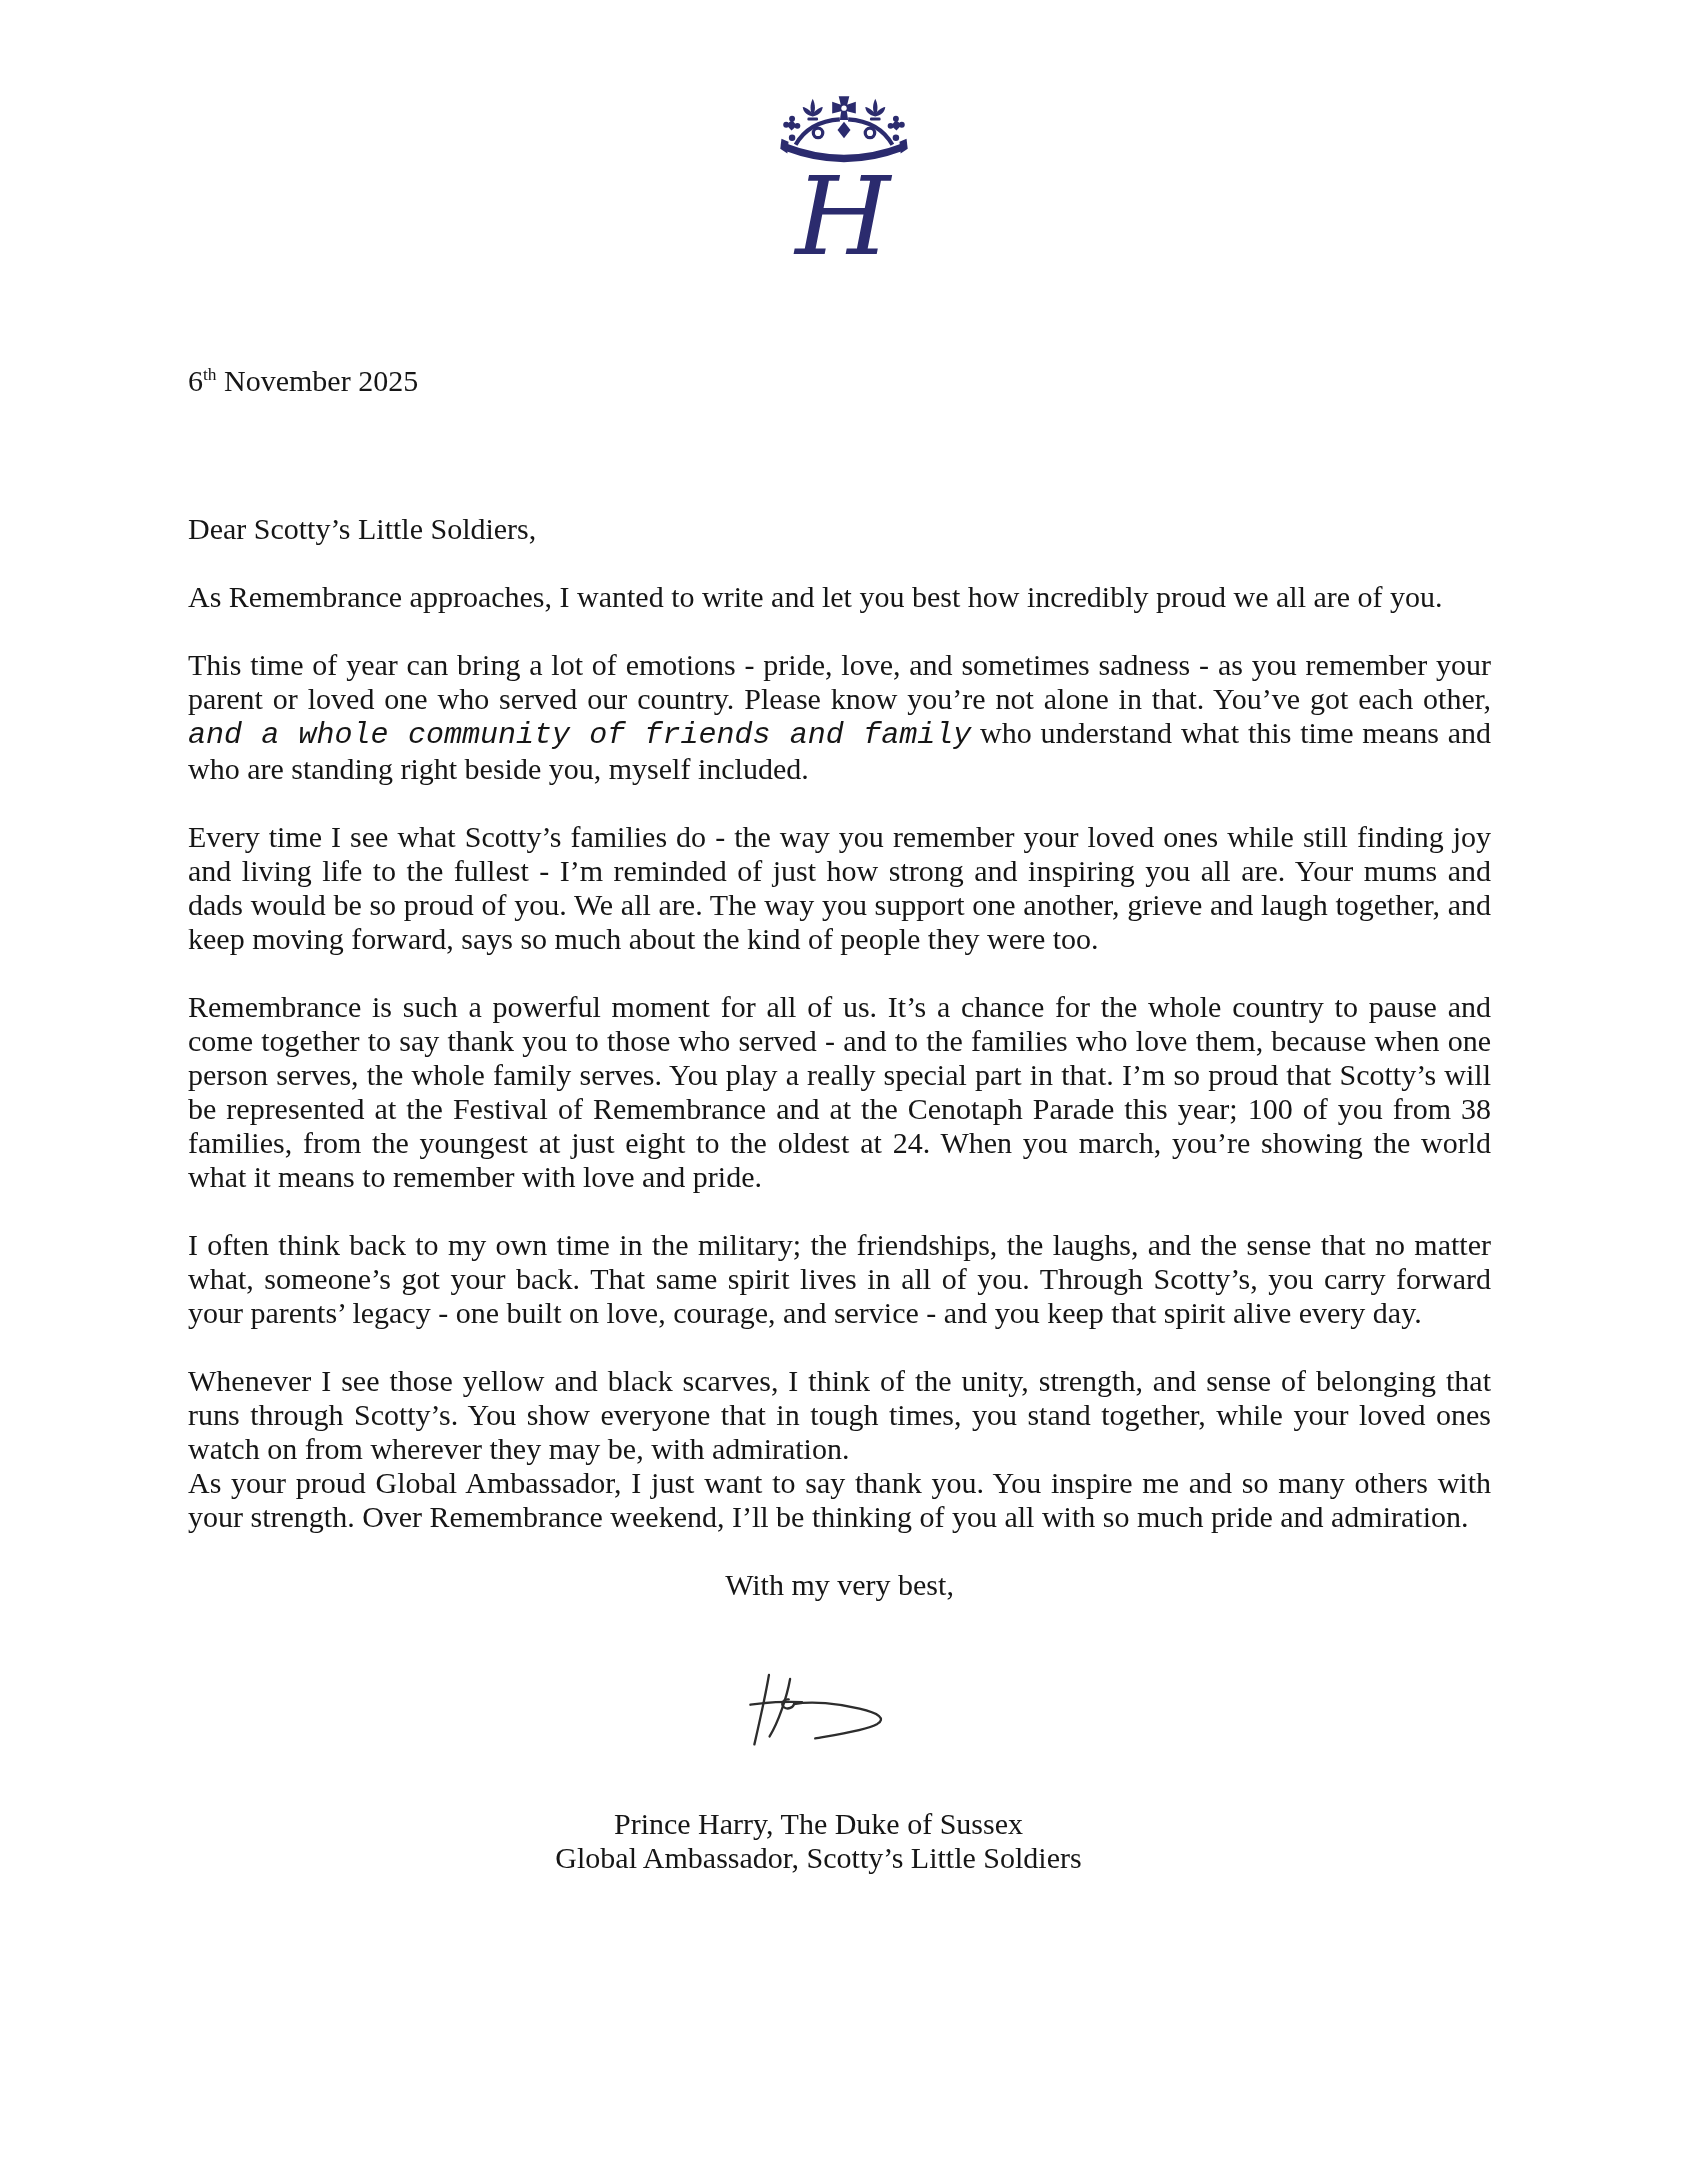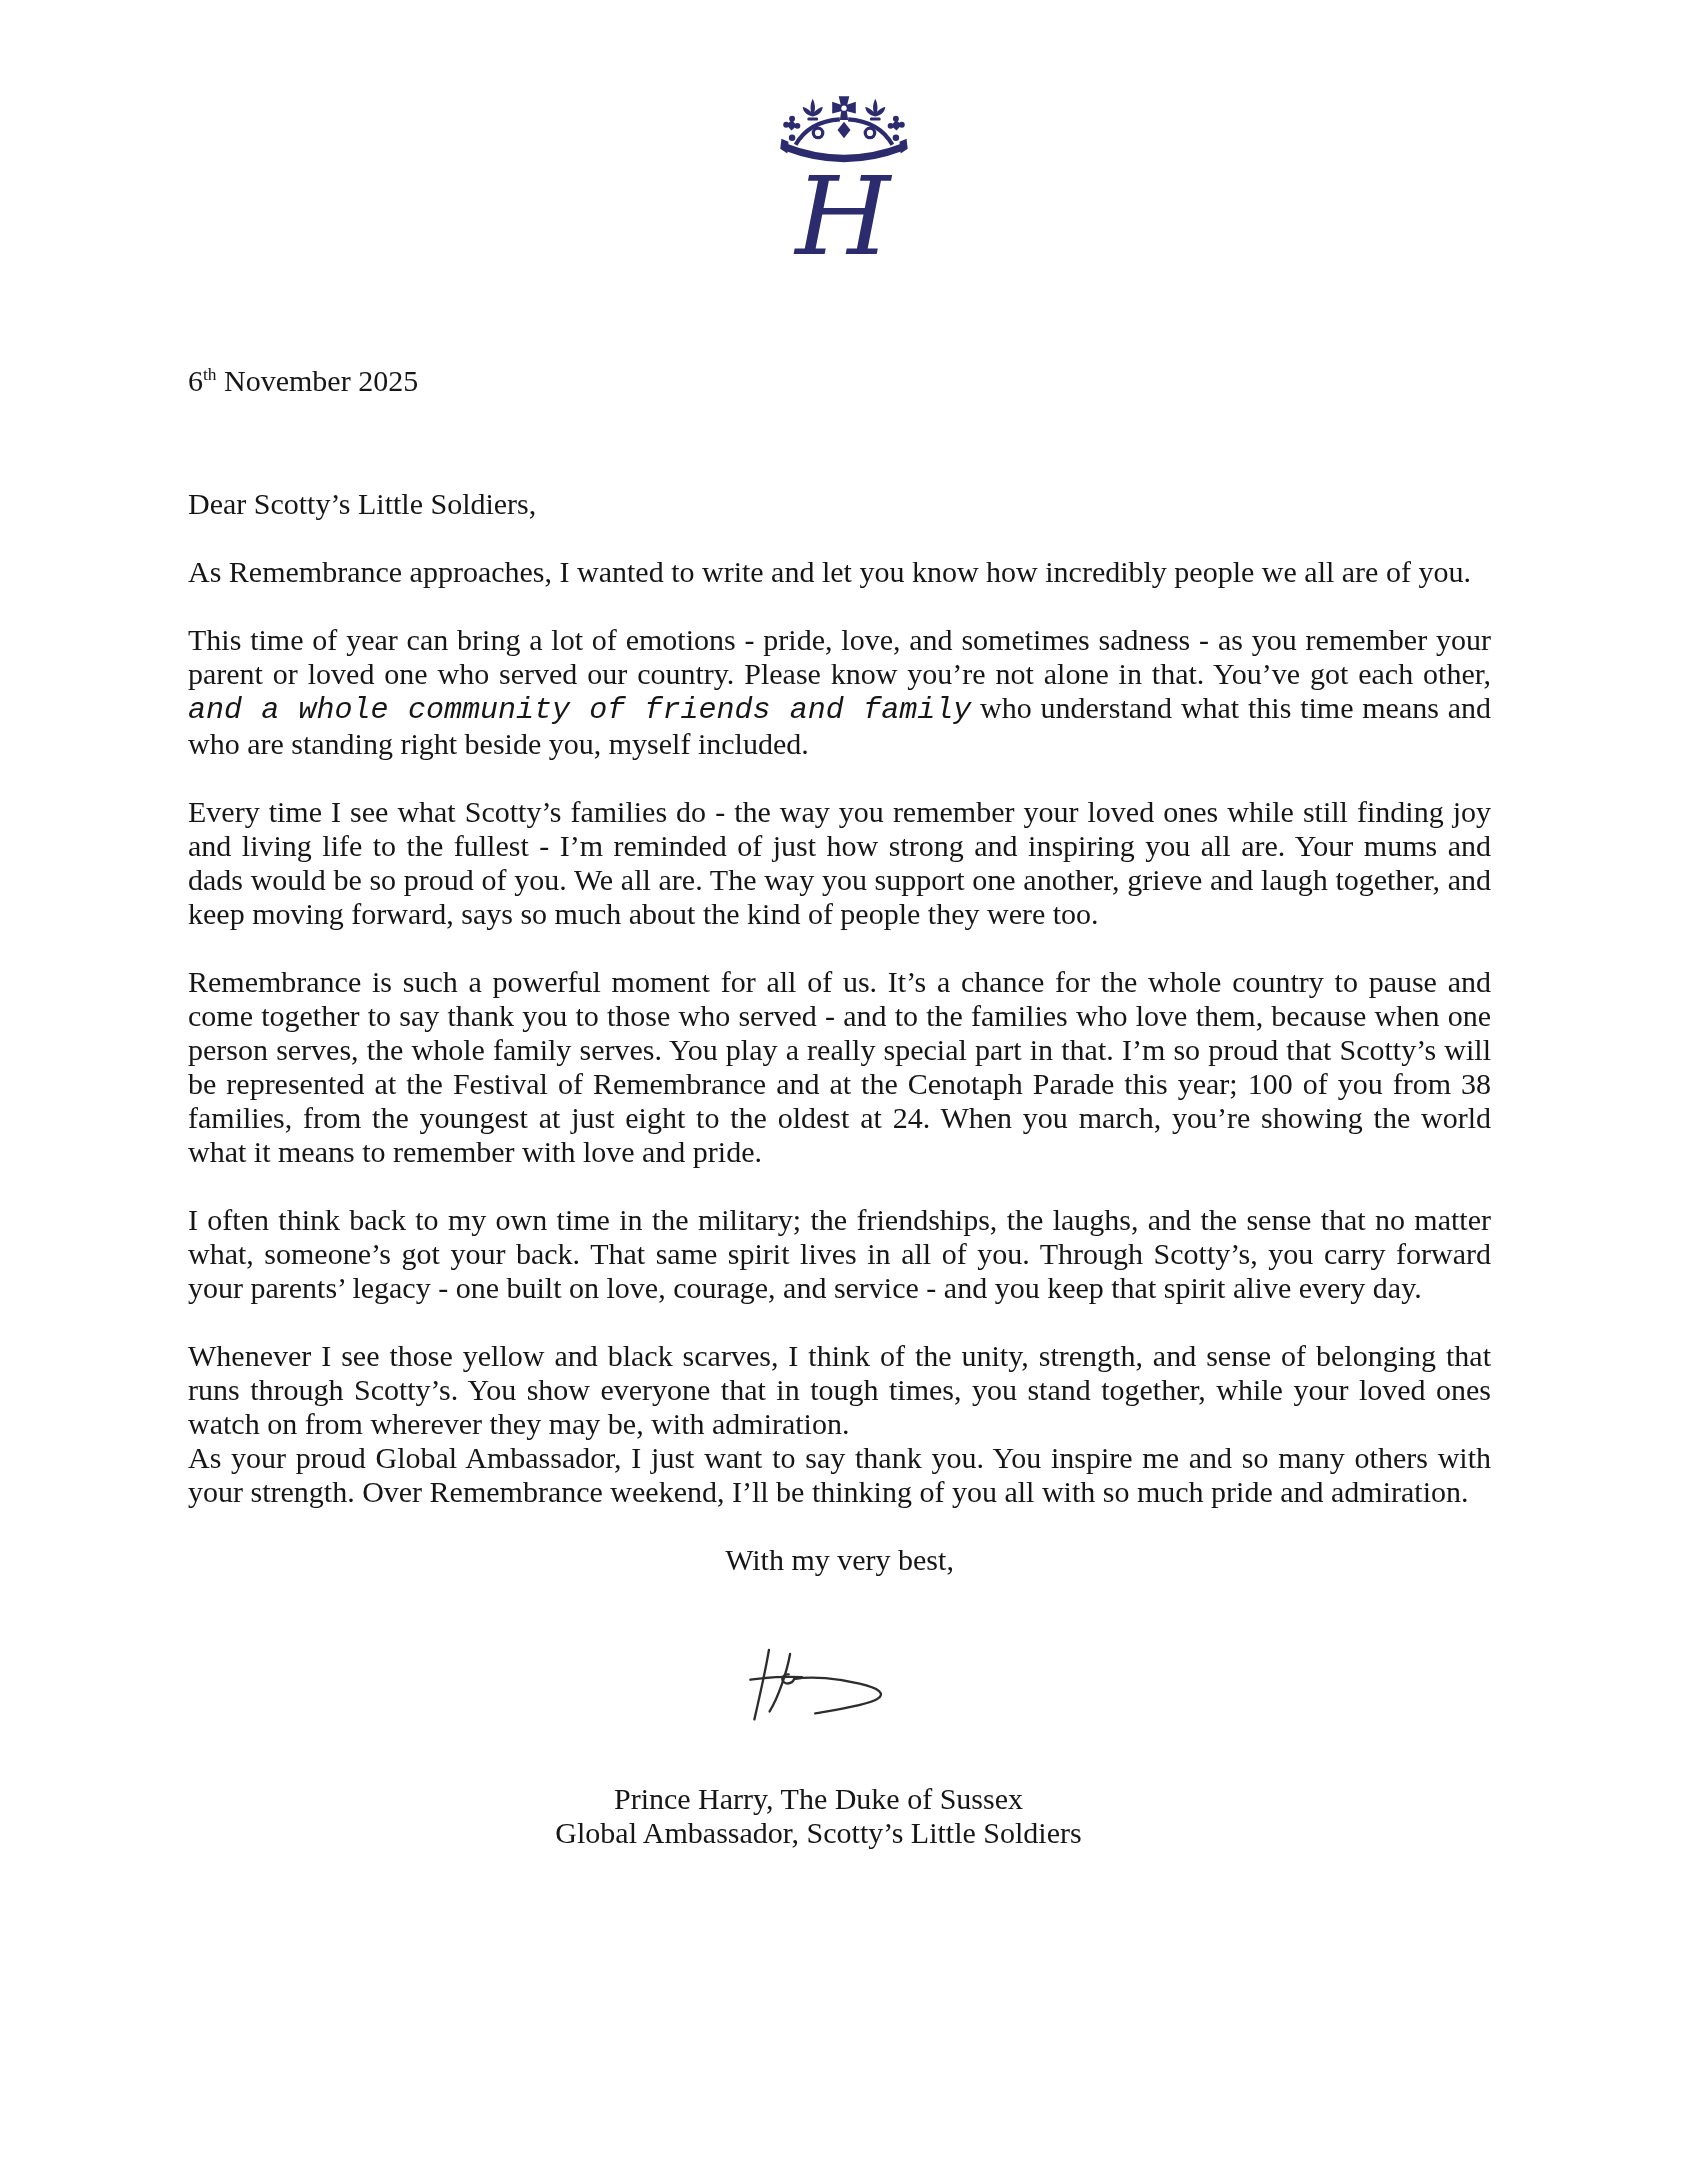--- a/index.html
+++ b/index.html
@@ -32,21 +32,21 @@
   p.body-par {
     font-size: 30px;
     line-height: 34px;
     text-align: justify;
     margin: 34px 0 0 0;
   }
   p.salutation {
     font-size: 30px;
     line-height: 34px;
     text-align: left;
-    margin: 89px 0 0 0;
+    margin: 114px 0 0 0;
   }
   p.body-par.cont { margin-top: 0; }
   p.closing {
     font-size: 30px;
     line-height: 34px;
     text-align: center;
     margin: 34px 0 0 0;
   }
   .italic { font-style: italic; font-family: Liberation Mono, monospace; }
   .sig-wrap {
@@ -122,21 +122,21 @@
       <text x="108" y="272" text-anchor="middle" font-size="185" font-style="italic" font-family="'DejaVu Serif', serif" fill="#2B2B6E">H</text>
     </svg>
   </div>
 
   <div class="content">
 
     <div class="date-line"><span>6</span><sup>th</sup><span> November 2025</span></div>
 
     <p class="salutation">Dear Scotty’s Little Soldiers,</p>
 
-    <p class="body-par">As Remembrance approaches, I wanted to write and let you know how incredibly people we all are of you.</p>
+    <p class="body-par">As Remembrance approaches, I wanted to write and let you best how incredibly proud we all are of you.</p>
 
     <p class="body-par"><span>This time of year can bring a lot of emotions - pride, love, and sometimes sadness - as you remember your parent or loved one who served our country. Please know you’re not alone in that. You’ve got each other, </span><span class="italic">and a whole community of friends and family</span><span> who understand what this time means and who are standing right beside you, myself included.</span></p>
 
     <p class="body-par">Every time I see what Scotty’s families do - the way you remember your loved ones while still finding joy and living life to the fullest - I’m reminded of just how strong and inspiring you all are. Your mums and dads would be so proud of you. We all are. The way you support one another, grieve and laugh together, and keep moving forward, says so much about the kind of people they were too.</p>
 
     <p class="body-par">Remembrance is such a powerful moment for all of us. It’s a chance for the whole country to pause and come together to say thank you to those who served - and to the families who love them, because when one person serves, the whole family serves. You play a really special part in that. I’m so proud that Scotty’s will be represented at the Festival of Remembrance and at the Cenotaph Parade this year; 100 of you from 38 families, from the youngest at just eight to the oldest at 24. When you march, you’re showing the world what it means to remember with love and pride.</p>
 
     <p class="body-par">I often think back to my own time in the military; the friendships, the laughs, and the sense that no matter what, someone’s got your back. That same spirit lives in all of you. Through Scotty’s, you carry forward your parents’ legacy - one built on love, courage, and service - and you keep that spirit alive every day.</p>
 
     <p class="body-par">Whenever I see those yellow and black scarves, I think of the unity, strength, and sense of belonging that runs through Scotty’s. You show everyone that in tough times, you stand together, while your loved ones watch on from wherever they may be, with admiration.</p>

